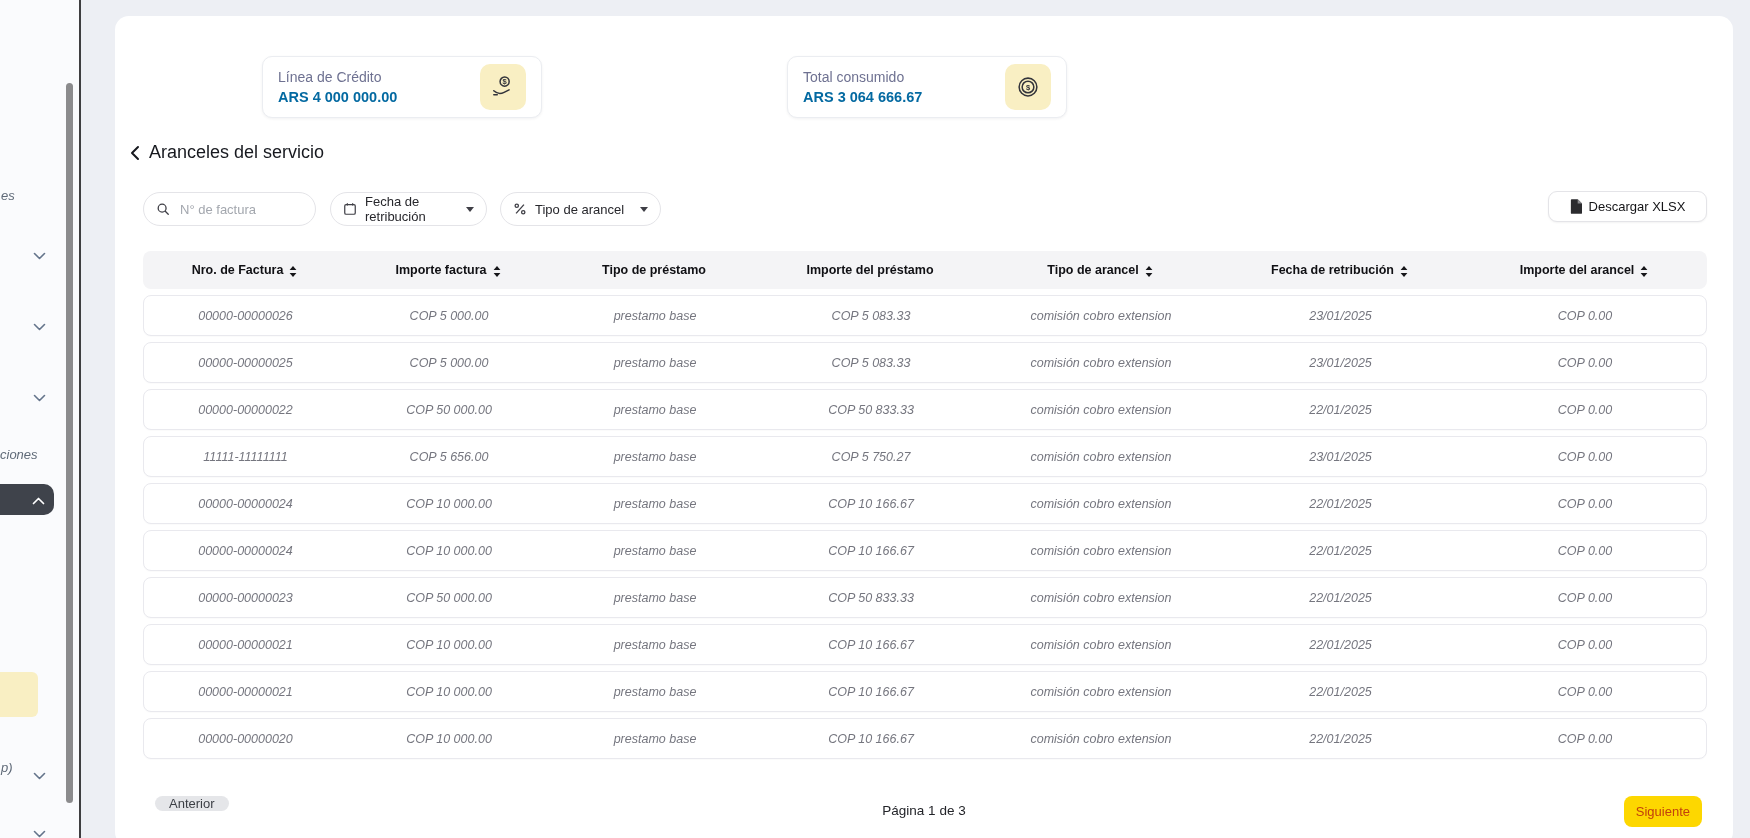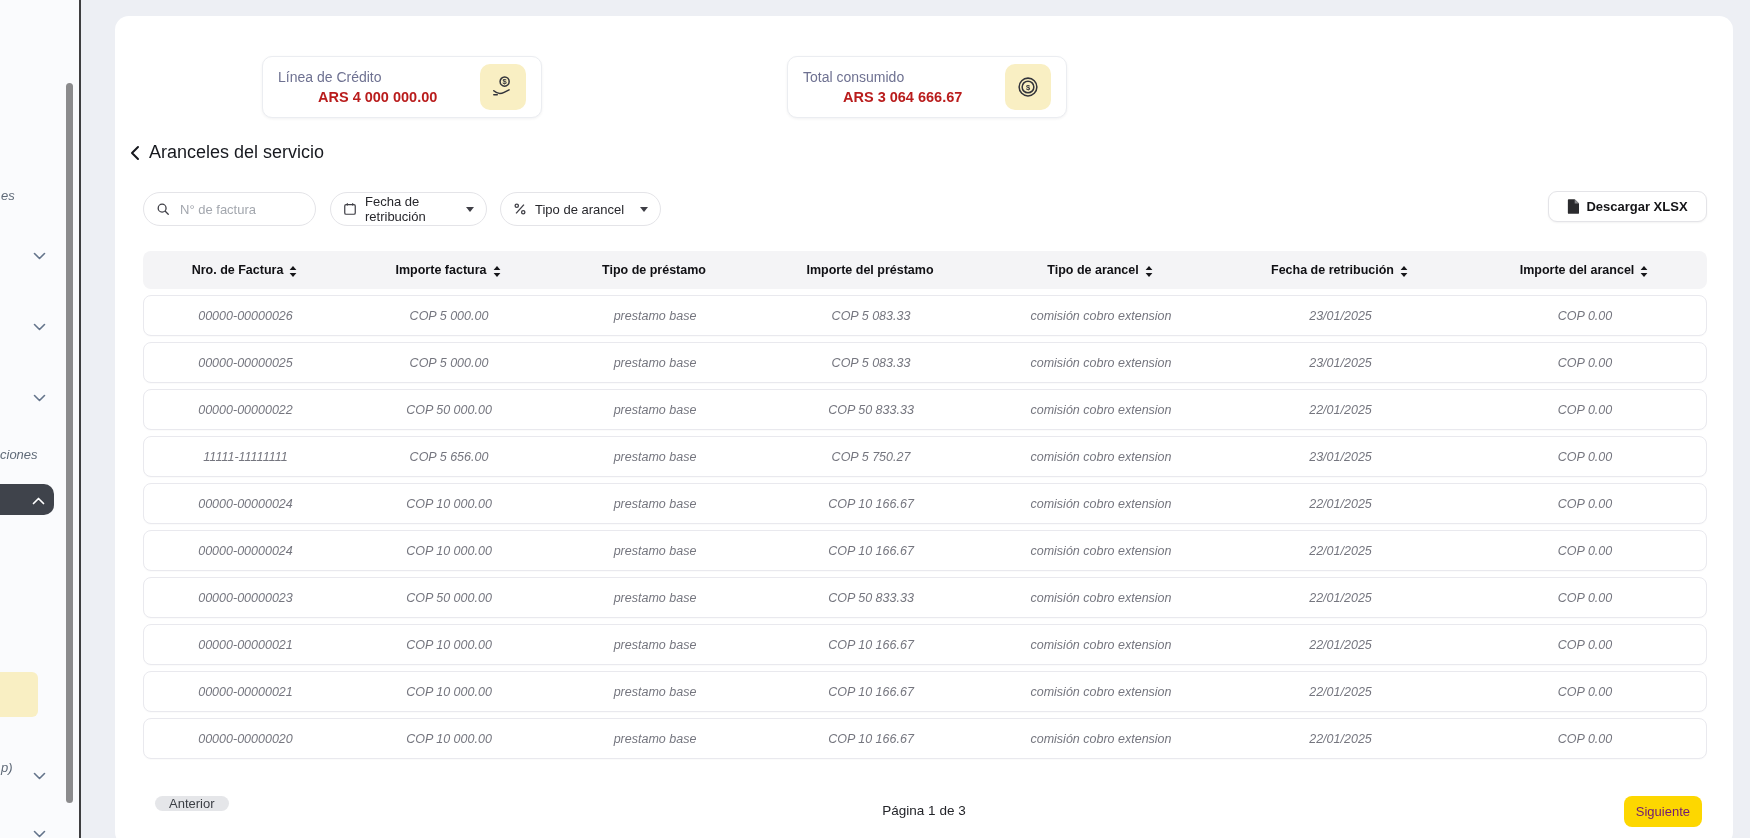--- a/index.html
+++ b/index.html
@@ -14,48 +14,48 @@
   .sb-frag{position:absolute;font-size:13px;color:#5f6a78;white-space:nowrap;font-style:italic;}
   .sb-chev{position:absolute;left:33px;width:13px;height:8px;}
   .sb-thumb{position:absolute;left:66px;top:83px;width:7px;height:720px;background:#8b8b8d;border-radius:4px;}
   .sb-dark-item{position:absolute;left:-16px;top:484px;width:70px;height:31px;background:var(--sidebar-active,#3f434b);border-radius:10px;display:flex;align-items:center;justify-content:flex-end;padding-right:9px;box-sizing:border-box;}
   .sb-yellow-item{position:absolute;left:-10px;top:672px;width:48px;height:45px;background:var(--pale-yellow,#f9efc3);border-radius:6px;}
   
   .panel{position:absolute;left:115px;top:16px;width:1618px;height:830px;background:#fff;border-radius:14px;}
   
   .card{position:absolute;top:40px;width:280px;height:62px;background:#fff;border:1px solid #ebedf1;border-radius:10px;box-shadow:0 1px 3px rgba(16,24,40,.06);display:flex;justify-content:space-between;align-items:center;padding:0 15px;box-sizing:border-box;}
   .card-title{font-size:14px;color:#6e7191;line-height:1.25;}
-  .card-value{font-size:14.5px;font-weight:700;color:#b91c1c;margin-top:3px;margin-left:40px;}
+  .card-value{font-size:14.5px;font-weight:700;color:#0369a1;margin-top:3px;}
   .badge{width:46px;height:46px;background:var(--pale-yellow,#f9efc3);border-radius:10px;display:flex;align-items:center;justify-content:center;flex:0 0 auto;}
   
   .heading{position:absolute;left:15px;top:126px;display:flex;align-items:center;gap:9px;}
   .heading-text{font-size:18px;font-weight:400;color:#17191f;}
   
   .pill{position:absolute;top:176px;height:30px;border:1px solid #e4e4e8;border-radius:999px;background:#fff;display:flex;align-items:center;gap:8px;padding:16px 12px;box-sizing:border-box;font-size:13px;color:#27272c;}
   .search-pill{left:28px;width:173px;}
   .search-pill input{border:none;outline:none;font-size:13px;width:120px;color:#27272c;font-family:"Liberation Sans",sans-serif;background:transparent;}
   .search-pill input::placeholder{color:#a3a7ae;}
   .pill-date{left:215px;width:157px;cursor:pointer;}
   .pill-type{left:385px;width:161px;cursor:pointer;justify-content:flex-start;}
   .pill-type .caret{margin-left:auto;}
   .caret{width:0;height:0;border-left:4px solid transparent;border-right:4px solid transparent;border-top:5px solid #3f3f46;}
-  .dl-btn{position:absolute;left:1433px;top:175px;width:159px;height:31px;border:1px solid #e4e4e8;border-radius:9px;background:#fff;box-shadow:0 1px 2px rgba(0,0,0,.05);display:flex;align-items:center;justify-content:center;gap:7px;font-size:13px;font-weight:700;color:#141417;cursor:pointer;}
+  .dl-btn{position:absolute;left:1433px;top:175px;width:159px;height:31px;border:1px solid #e4e4e8;border-radius:9px;background:#fff;box-shadow:0 1px 2px rgba(0,0,0,.05);display:flex;align-items:center;justify-content:center;gap:7px;font-size:13px;font-weight:400;color:#141417;cursor:pointer;}
   
   .table-wrap{position:absolute;left:28px;top:235px;width:1564px;}
   .thead,.trow{display:grid;grid-template-columns:203px 204px 208px 224px 236px 243px 246px;align-items:center;}
   .thead{background:#f4f4f6;border-radius:8px;height:38px;}
   .th{display:flex;align-items:flex-end;justify-content:center;gap:6px;font-size:12.5px;font-weight:700;color:#101014;}
   .sort-ic{display:flex;align-items:center;}
   .tbody{margin-top:6px;display:flex;flex-direction:column;gap:6px;font-style:italic;}
   .trow{background:#fff;border:1px solid #e9e9ee;border-radius:8px;height:41px;box-sizing:border-box;box-shadow:0 1px 1px rgba(0,0,0,.02);}
   .td{font-size:12.5px;color:#75767f;text-align:center;}
   
   .pg-prev{position:absolute;left:40px;top:780px;background:#e5e6e9;color:#3c3f45;border:none;border-radius:8px;padding:0 14px;font-size:13px;font-family:"Liberation Sans",sans-serif;cursor:pointer;}
   .pg-info{position:absolute;left:50%;top:787px;transform:translateX(-50%);font-size:13.5px;color:#232429;}
-  .pg-next{position:absolute;right:31px;top:780px;background:var(--accent-yellow,#fdd700);color:#701a75;border:none;border-radius:8px;padding:8px 12px;font-size:13px;font-family:"Liberation Sans",sans-serif;cursor:pointer;}
+  .pg-next{position:absolute;right:31px;top:780px;background:var(--accent-yellow,#fdd700);color:#c2410c;border:none;border-radius:8px;padding:8px 12px;font-size:13px;font-family:"Liberation Sans",sans-serif;cursor:pointer;}
 </style>
 </head>
 <body>
 
 <div class="sidebar">
   <span class="sb-frag" style="left:1px;top:188px;">es</span>
 
   <span class="sb-chev" style="top:246px;">
     <svg width="13" height="8" viewBox="0 0 13 8">
         <polyline points="1.5,1.5 6.5,6.5 11.5,1.5" fill="none" stroke="#64748b" stroke-width="1.6" stroke-linecap="round" stroke-linejoin="round"></polyline>

